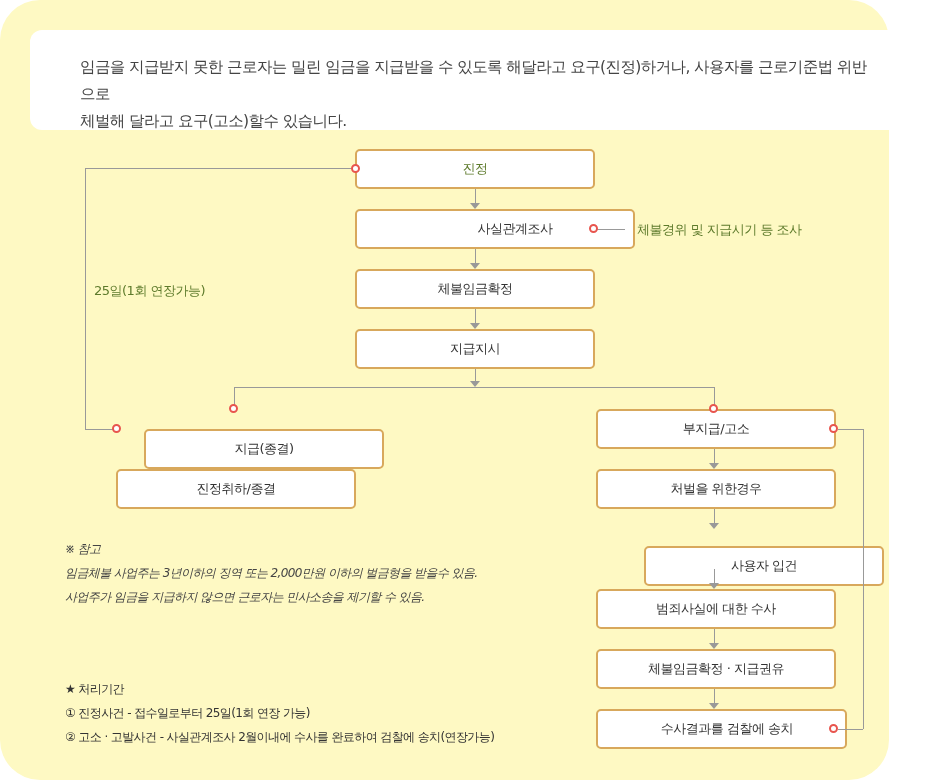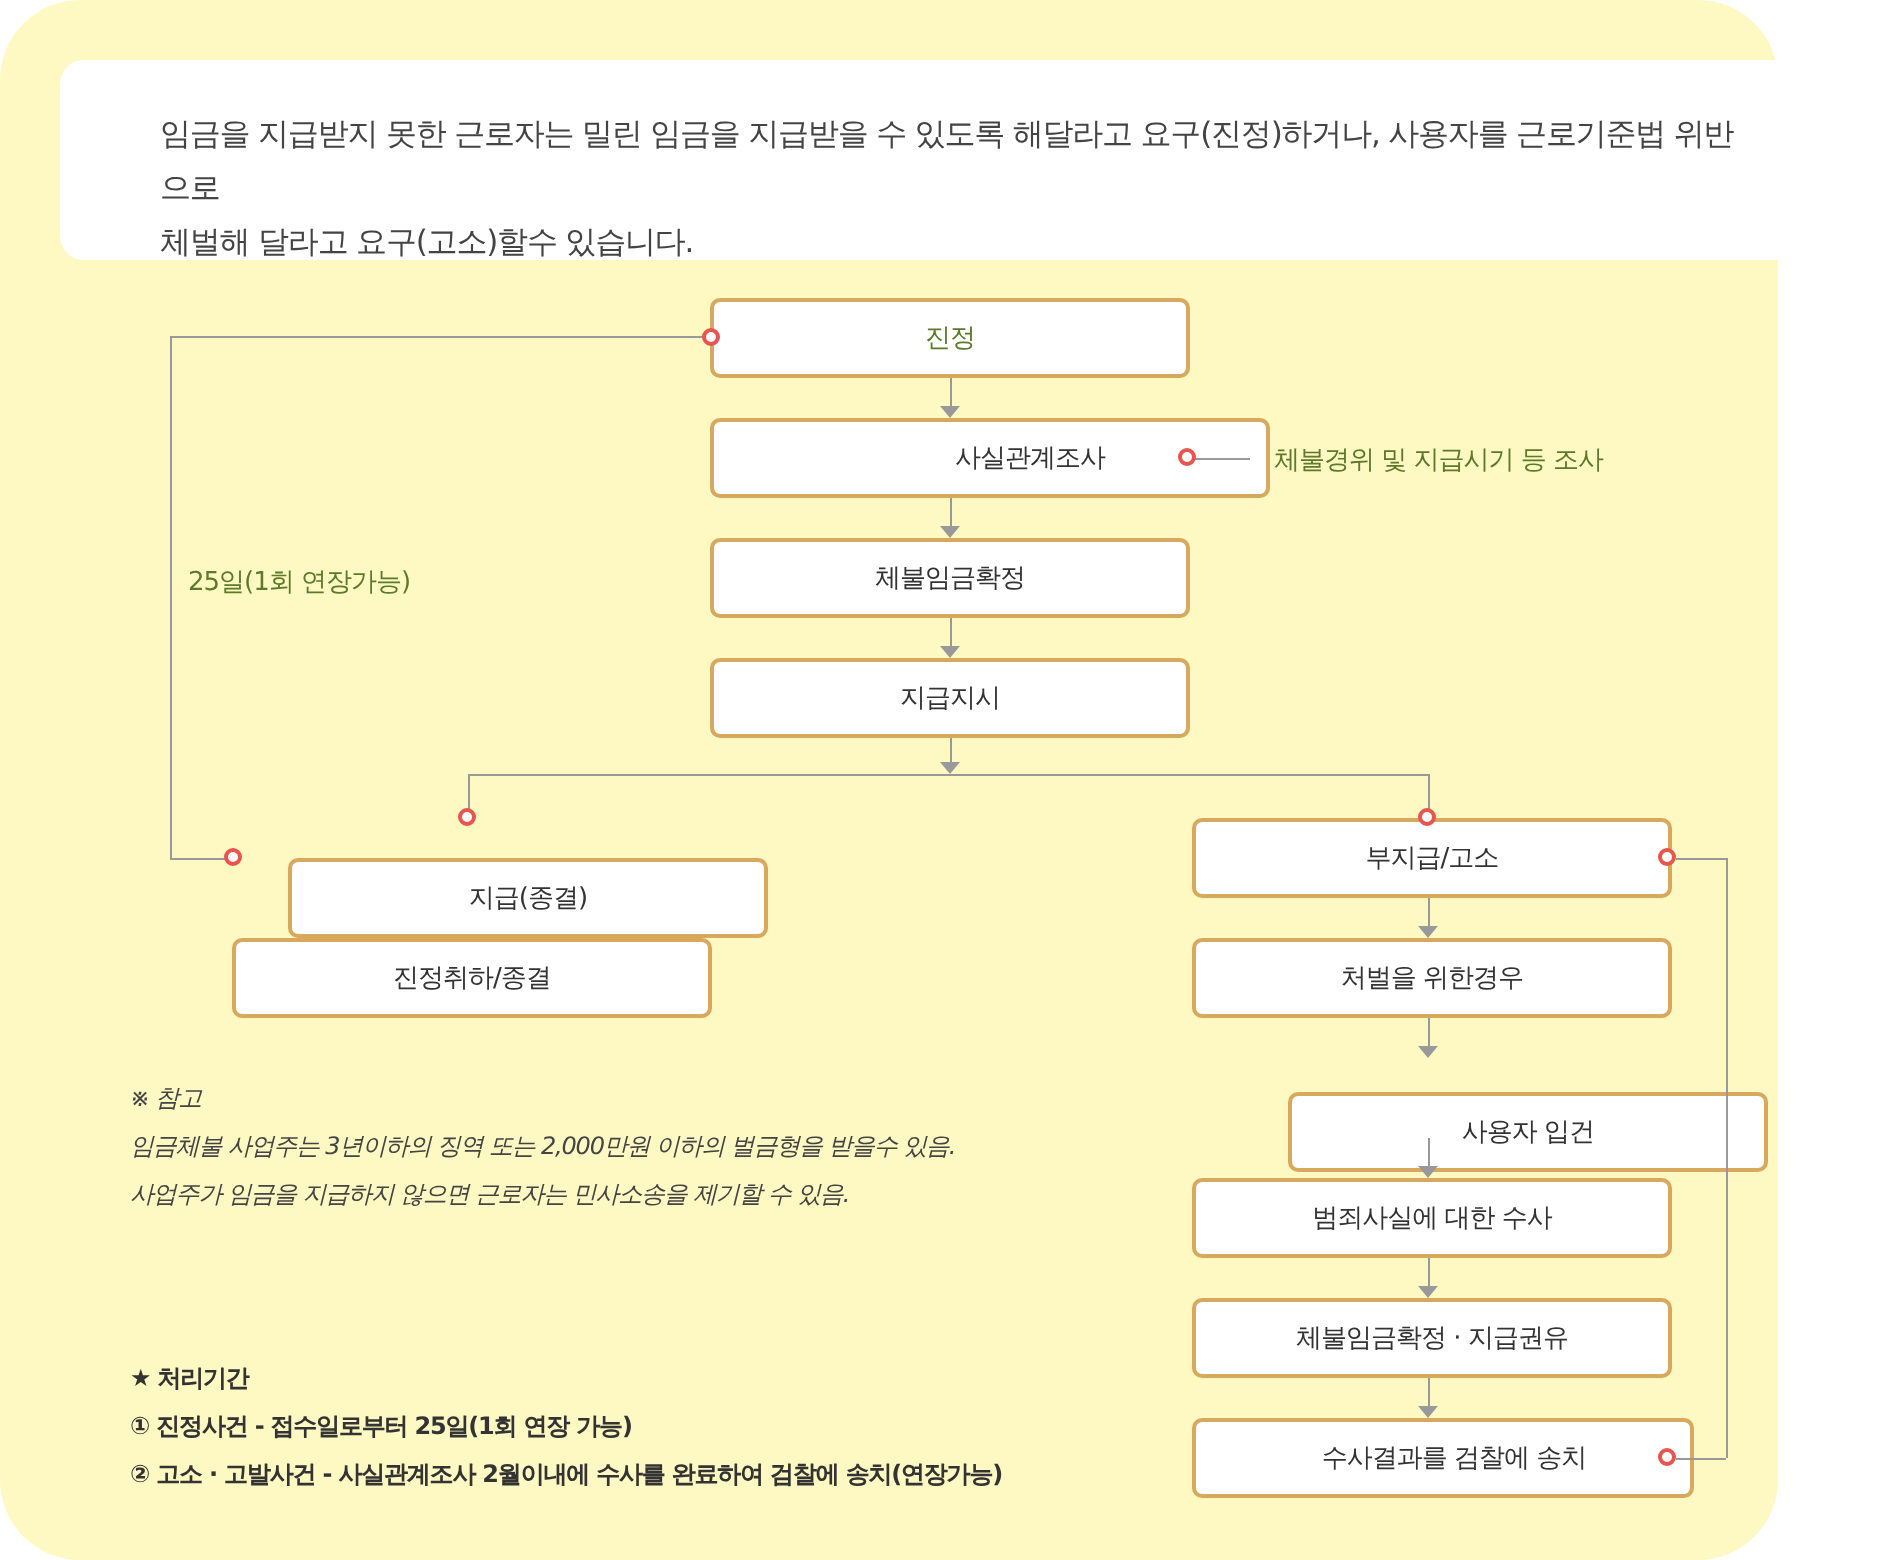--- a/index.html
+++ b/index.html
@@ -6,21 +6,21 @@
   body { width:950px; height:780px; position:relative; font-family:"DejaVu Sans", "Liberation Sans", sans-serif; color:#333; overflow:hidden; }
   .panel { position:absolute; left:0; top:0; width:889px; height:780px; background:#fef9c3; border-radius:40px; }
   .intro { position:absolute; left:30px; top:30px; width:890px; height:100px; background:#ffffff; border-radius:12px; box-sizing:border-box; padding:24px 50px 0 50px; font-size:15.5px; line-height:27px; color:#444; letter-spacing:-0.6px; }
   .box { position:absolute; width:236px; height:36px; background:#fff; border:2px solid #d8a85c; border-radius:5px; box-sizing:content-box; display:flex; align-items:center; justify-content:center; font-size:13px; color:#333; letter-spacing:-0.5px; }
   .box.green { color:#5d7a2b; }
   .dot { position:absolute; width:5px; height:5px; border:2.5px solid #e8554e; background:#fff; border-radius:50%; }
   .line { position:absolute; background:#999; }
   .arrow { position:absolute; width:0; height:0; border-left:5px solid transparent; border-right:5px solid transparent; border-top:6px solid #999; }
   .label-green { position:absolute; color:#5d7a2b; font-size:13px; letter-spacing:-0.5px; }
   .note { position:absolute; font-size:12px; color:#444; letter-spacing:-0.6px; line-height:24px; }
-  .period { position:absolute; font-size:12px; color:#333; letter-spacing:-0.6px; line-height:24px; font-weight:bold; }
+  .period { position:absolute; font-size:12px; color:#333; letter-spacing:-0.6px; line-height:24px; font-weight:normal; }
 </style>
 </head>
 <body>
 
 <div class="panel">
 
   <div class="intro">
     <div>임금을 지급받지 못한 근로자는 밀린 임금을 지급받을 수 있도록 해달라고 요구(진정)하거나, 사용자를 근로기준법 위반으로</div>
     <div>체벌해 달라고 요구(고소)할수 있습니다.</div>
   </div>

